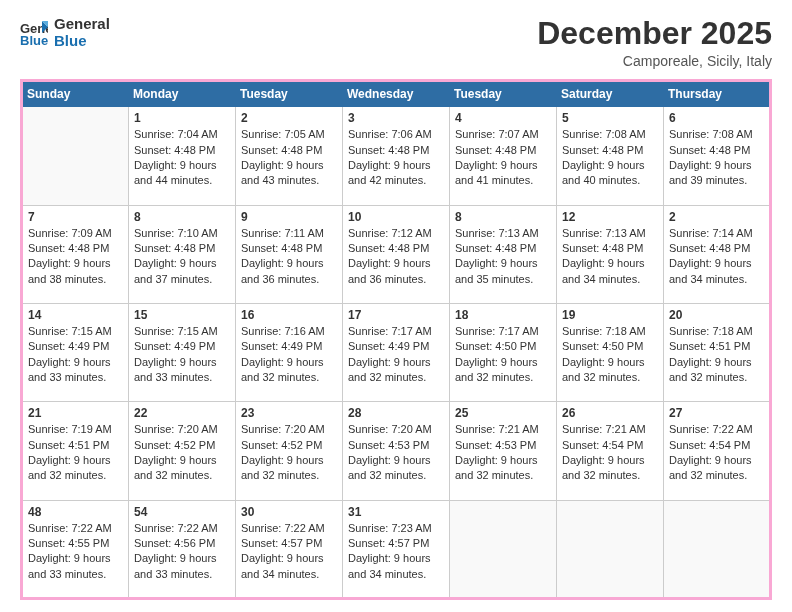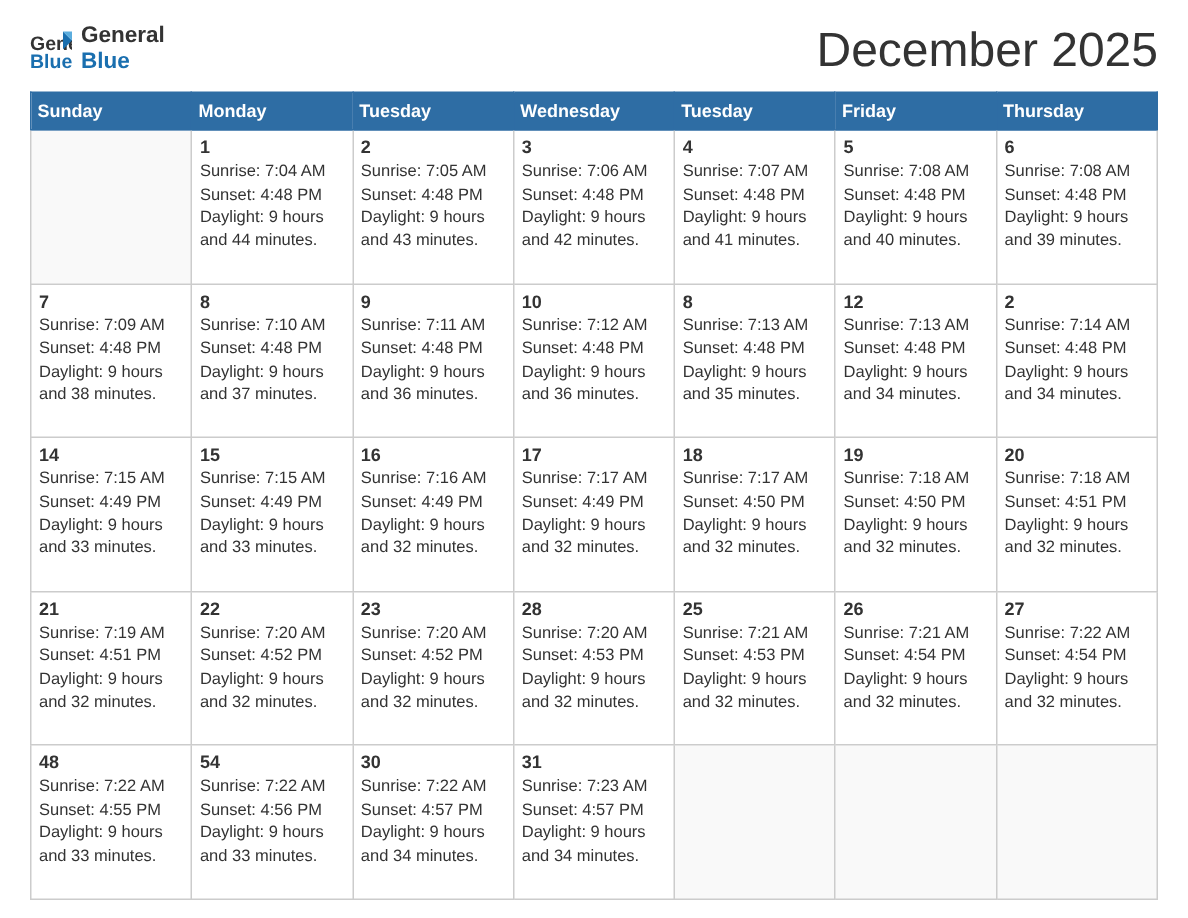--- a/index.html
+++ b/index.html
@@ -30,32 +30,32 @@
     }
     .logo-icon {
       width: 28px;
       height: 28px;
     }
     .title-block {
       text-align: right;
     }
     .month-title {
       font-size: 32px;
-      font-weight: normal;
+      font-weight: bold;
       color: #333;
       line-height: 1.1;
     }
     .location {
       font-size: 14px;
       color: #555;
       margin-top: 2px;
     }
     .calendar {
       flex: 1;
-      border: 1px solid #f9a8d4;
+      border: 3px solid #f9a8d4;
       border-collapse: collapse;
       width: 100%;
       table-layout: fixed;
     }
     .calendar th {
       background: #2e6da4;
       color: #fff;
       font-size: 12px;
       font-weight: bold;
       padding: 5px 4px;
@@ -100,32 +100,33 @@
         <polygon points="22,2 28,8 22,14" fill="#1a6faf"></polygon>
         <polygon points="22,2 28,2 28,8" fill="#5badde"></polygon>
       </svg>
       <div style="display:flex;flex-direction:column;line-height:1.1;margin-left:2px;">
         <span style="font-size:15px;font-weight:bold;color:#333;">General</span>
         <span style="font-size:15px;font-weight:bold;color:#1a6faf;">Blue</span>
       </div>
     </div>
     <div class="title-block">
       <div class="month-title">December 2025</div>
+      <div class="location">Camporeale, Sicily, Italy</div>
     </div>
   </div>
 
   <table class="calendar">
     <thead>
       <tr>
       <th>Sunday</th>
           <th>Monday</th>
           <th>Tuesday</th>
           <th>Wednesday</th>
           <th>Tuesday</th>
-          <th>Friday</th>
+          <th>Saturday</th>
           <th>Thursday</th>
         </tr>
     </thead>
     <tbody id="calendar-body">
     <tr class="week-row">
           <td class="empty-cell"></td>
           <td>
             <div class="day-num">1</div>
             <div class="cell-info">Sunrise: 7:04 AM<br>Sunset: 4:48 PM<br>Daylight: 9 hours<br>and 44 minutes.</div>
           </td>

